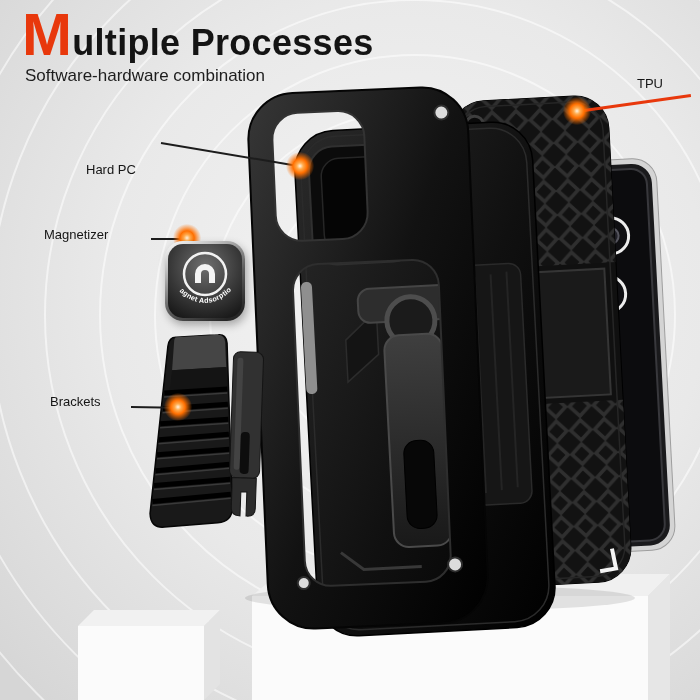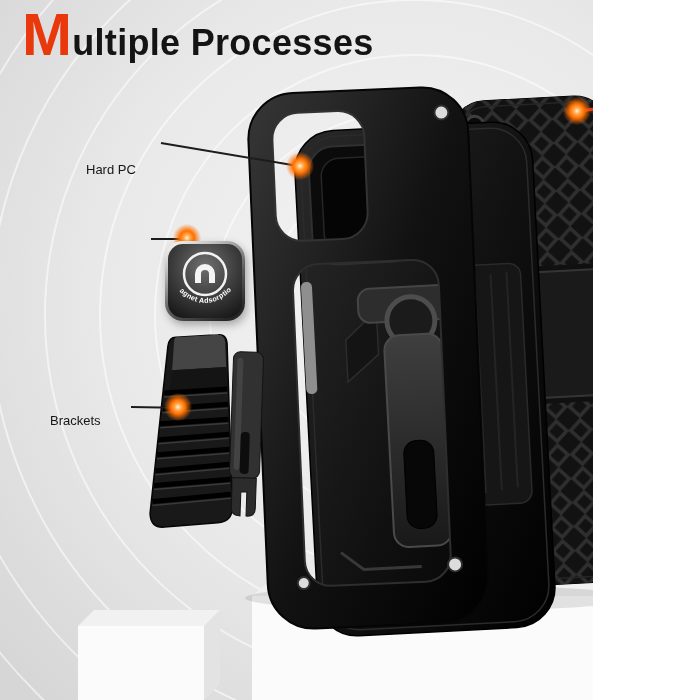--- a/index.html
+++ b/index.html
@@ -1,17 +1,17 @@
 <!DOCTYPE html>
 <html style="--accent-red: #e8380c; --dot-orange: #ff6f00; --page-bg: #e9e9e9; --text-dark: #141414; --case-black: #0b0b0b; --pedestal-white: #fbfbfb;"><head>
 <meta charset="utf-8">
 <style>
   html,body{margin:0;padding:0;background:#fff;}
   .stage{
-    position:relative;width:593px;height:700px;overflow:hidden;
+    position:relative;width:700px;height:700px;overflow:hidden;
     font-family:"Liberation Sans", sans-serif;
     background:var(--page-bg,#e9e9e9);
   }
   .scene-svg{position:absolute;left:0;top:0;width:700px;height:700px;display:block;}
 
   
   .hdr{position:absolute;left:22px;top:8px;}
   .title{margin:0;font-size:36px;font-weight:700;color:var(--text-dark,#141414);letter-spacing:.3px;line-height:1.05;}
   .title-cap{font-size:60px;color:var(--accent-red,#e8380c);line-height:.9;}
   .subtitle{margin:4px 0 0 3px;font-size:17px;font-weight:400;color:#1d1d1d;}
@@ -25,21 +25,21 @@
     background:radial-gradient(circle at 50% 50%,
       #fff3e0 0%, #ffab4d 16%, var(--dot-orange,#ff6f00) 36%,
       rgba(255,111,0,.45) 55%, rgba(255,111,0,0) 72%);
   }
   .lbl-hardpc{left:86px;top:130px;margin-top:32px;}
   .line-hardpc{left:161px;top:142px;width:139px;transform:rotate(9.5deg);}
   .dot-hardpc{left:286px;top:152px;}
   .lbl-magnetizer{left:44px;top:227px;}
   .line-magnetizer{left:151px;top:238px;width:33px;}
   .dot-magnetizer{left:173px;top:224px;}
-  .lbl-brackets{left:50px;top:413px;}
+  .lbl-brackets{left:50px;top:394px;}
   .line-brackets{left:131px;top:406px;width:44px;transform:rotate(1deg);}
   .dot-brackets{left:164px;top:393px;}
   .lbl-tpu{left:637px;top:76px;}
   .line-tpu{left:577px;top:110px;width:115px;transform:rotate(-8deg);}
   .dot-tpu{left:563px;top:97px;}
 
   
   .badge{
     position:absolute;left:165px;top:241px;width:80px;height:80px;box-sizing:border-box;
     border-radius:18px;padding:3px;
@@ -179,26 +179,28 @@
     <g transform="rotate(2 245 430)">
       <rect x="231" y="352" width="30" height="126" rx="7" fill="#313131" stroke="#141414"></rect>
       <rect x="235" y="358" width="6" height="112" rx="3" fill="#434343"></rect>
       <rect x="241" y="432" width="9" height="42" rx="4" fill="#0d0d0d"></rect>
       <path d="M234 478 h24 v30 q0 8 -8 8 h-1 v-24 h-6 v24 h-1 q-8 0 -8 -8 z" fill="#2c2c2c" stroke="#141414"></path>
     </g>
   </svg>
 
   <header class="hdr">
     <h1 class="title"><span class="title-cap">M</span><span>ultiple Processes</span></h1>
+    <p class="subtitle">Software-hardware combination</p>
   </header>
 
   <span class="callout-label lbl-hardpc">Hard PC</span>
   <span class="callout-line line-hardpc"></span>
   <span class="callout-dot dot-hardpc"></span>
 
+  <span class="callout-label lbl-magnetizer">Magnetizer</span>
   <span class="callout-line line-magnetizer"></span>
   <span class="callout-dot dot-magnetizer"></span>
 
   <span class="callout-label lbl-brackets">Brackets</span>
   <span class="callout-line line-brackets"></span>
   <span class="callout-dot dot-brackets"></span>
 
   <span class="callout-label lbl-tpu">TPU</span>
   <span class="callout-line callout-line--accent line-tpu"></span>
   <span class="callout-dot dot-tpu"></span>

